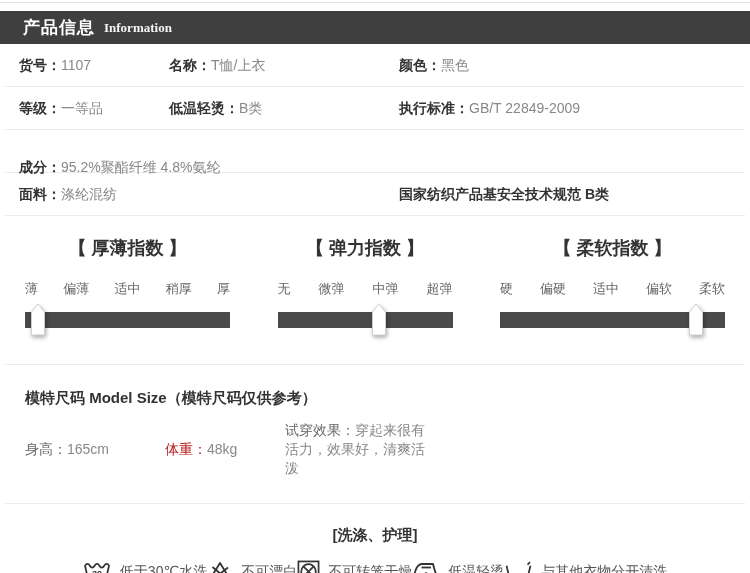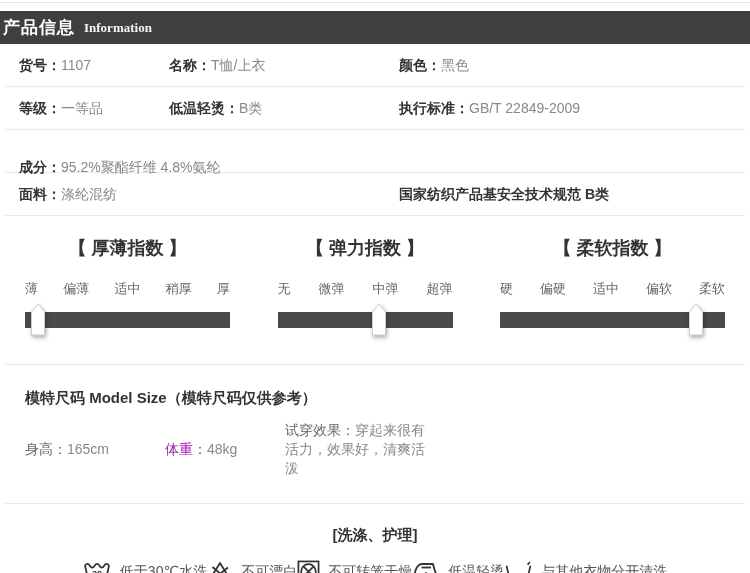--- a/index.html
+++ b/index.html
@@ -6,21 +6,21 @@
   body {
     width:750px; height:573px; background:#fff; overflow:hidden;
     font-family:"Liberation Sans","DejaVu Sans",sans-serif;
     -webkit-font-smoothing:antialiased;
   }
   .top-line { border-top:1px solid #e3e3e3; margin:2px 0 0; }
 
   
   .header {
     margin-top:8px; background:#3f3f3f; height:33px;
-    display:flex; align-items:center; padding-left:3px; gap:9px;
+    display:flex; align-items:center; padding-left:23px; gap:9px;
   }
   .title-cn { color:#ffffff; font-weight:bold; font-size:17px; letter-spacing:1px; }
   .title-en { color:#f5f5f5; font-weight:bold; font-size:13px; font-family:"Liberation Serif","DejaVu Serif",serif; }
 
   
   .row {
     display:grid; grid-template-columns:150px 230px 1fr;
     padding-left:19px; height:42px; align-items:center;
   }
   .hr { height:1px; background:#eaeaea; margin:0 5px; }
@@ -146,21 +146,21 @@
       </div>
     </div>
   </div>
 
   <div class="hr divider-after-sliders"></div>
 
   <div class="model">
     <div class="m-heading">模特尺码 Model Size（模特尺码仅供参考）</div>
     <div class="m-fields">
       <div><span class="lbl" style="font-weight:normal;color:#666;">身高：</span><span class="val">165cm</span></div>
-      <div><span class="lbl" style="font-weight:normal;color:#a21caf;">体重：</span><span class="val">48kg</span></div>
+      <div><span class="lbl" style="font-weight:normal;color:#b91c1c;">体重：</span><span class="val">48kg</span></div>
       <div><span class="lbl" style="font-weight:normal;color:#666;">试穿效果：</span><span class="val">穿起来很有活力，效果好，清爽活泼</span></div>
     </div>
   </div>
 
   <div class="hr divider-after-model"></div>
 
   <div class="care-title">[洗涤、护理]</div>
   <div class="care-row">
     <div class="care-item">
       <span>

